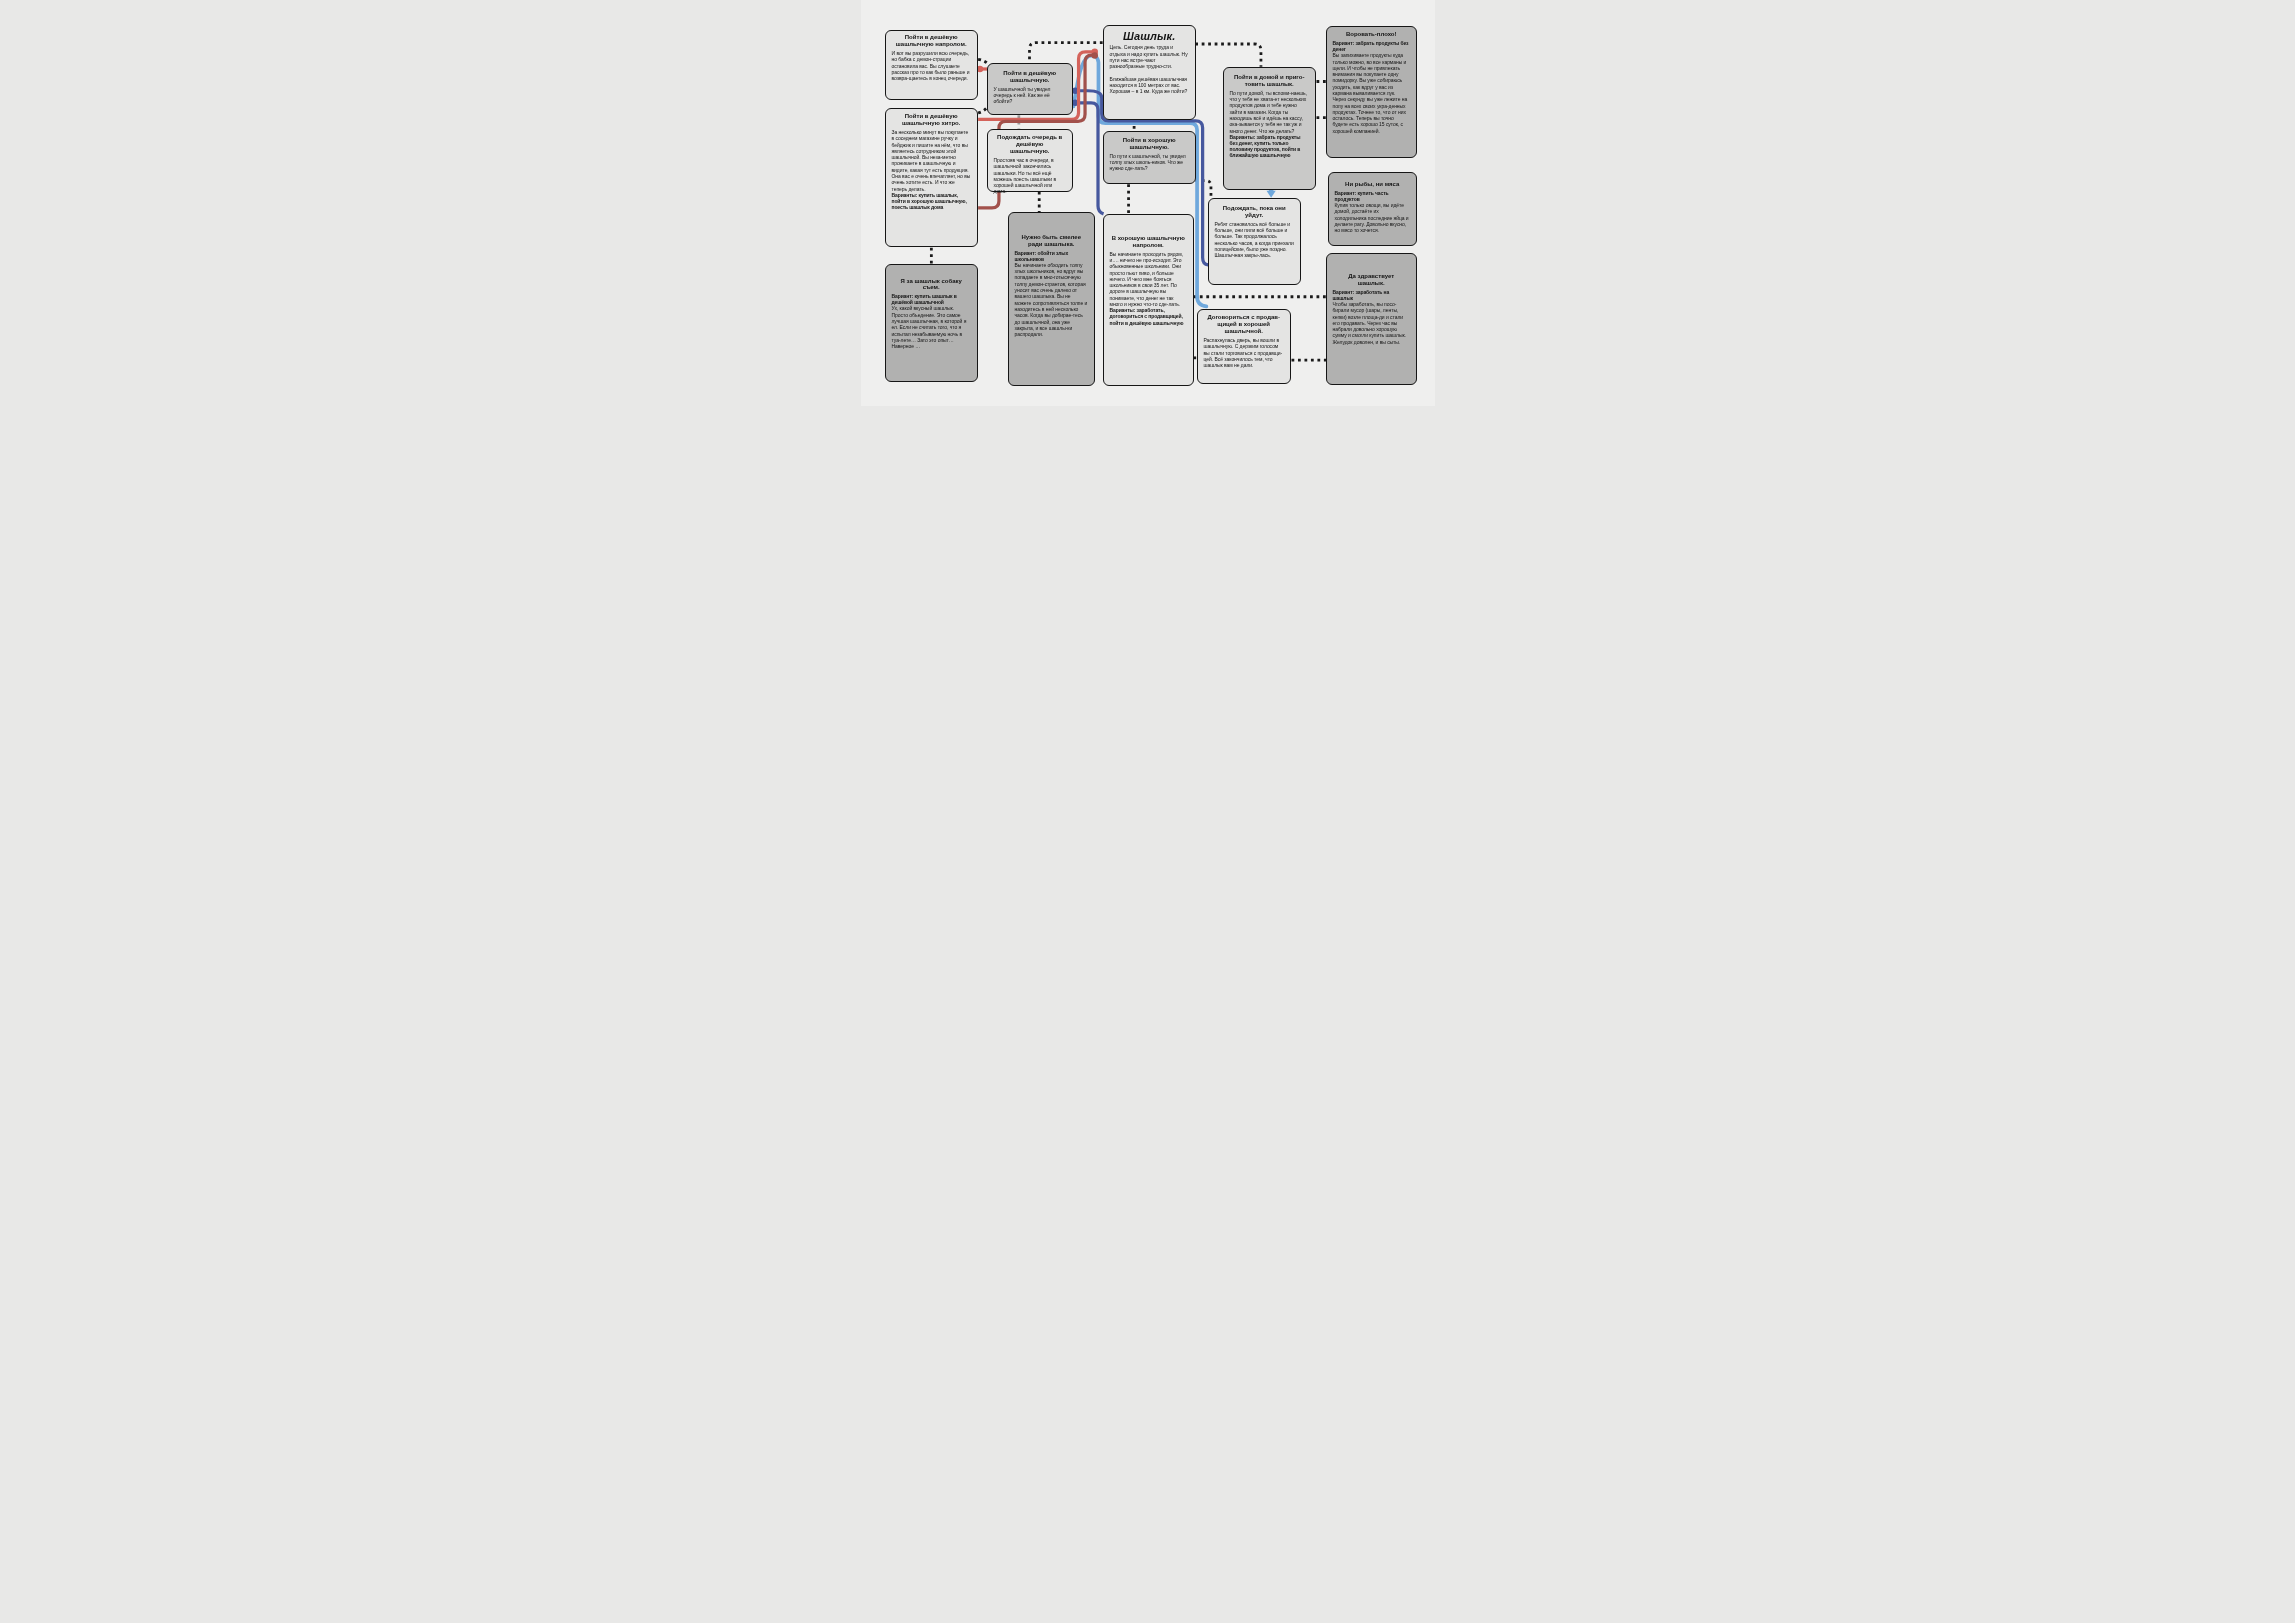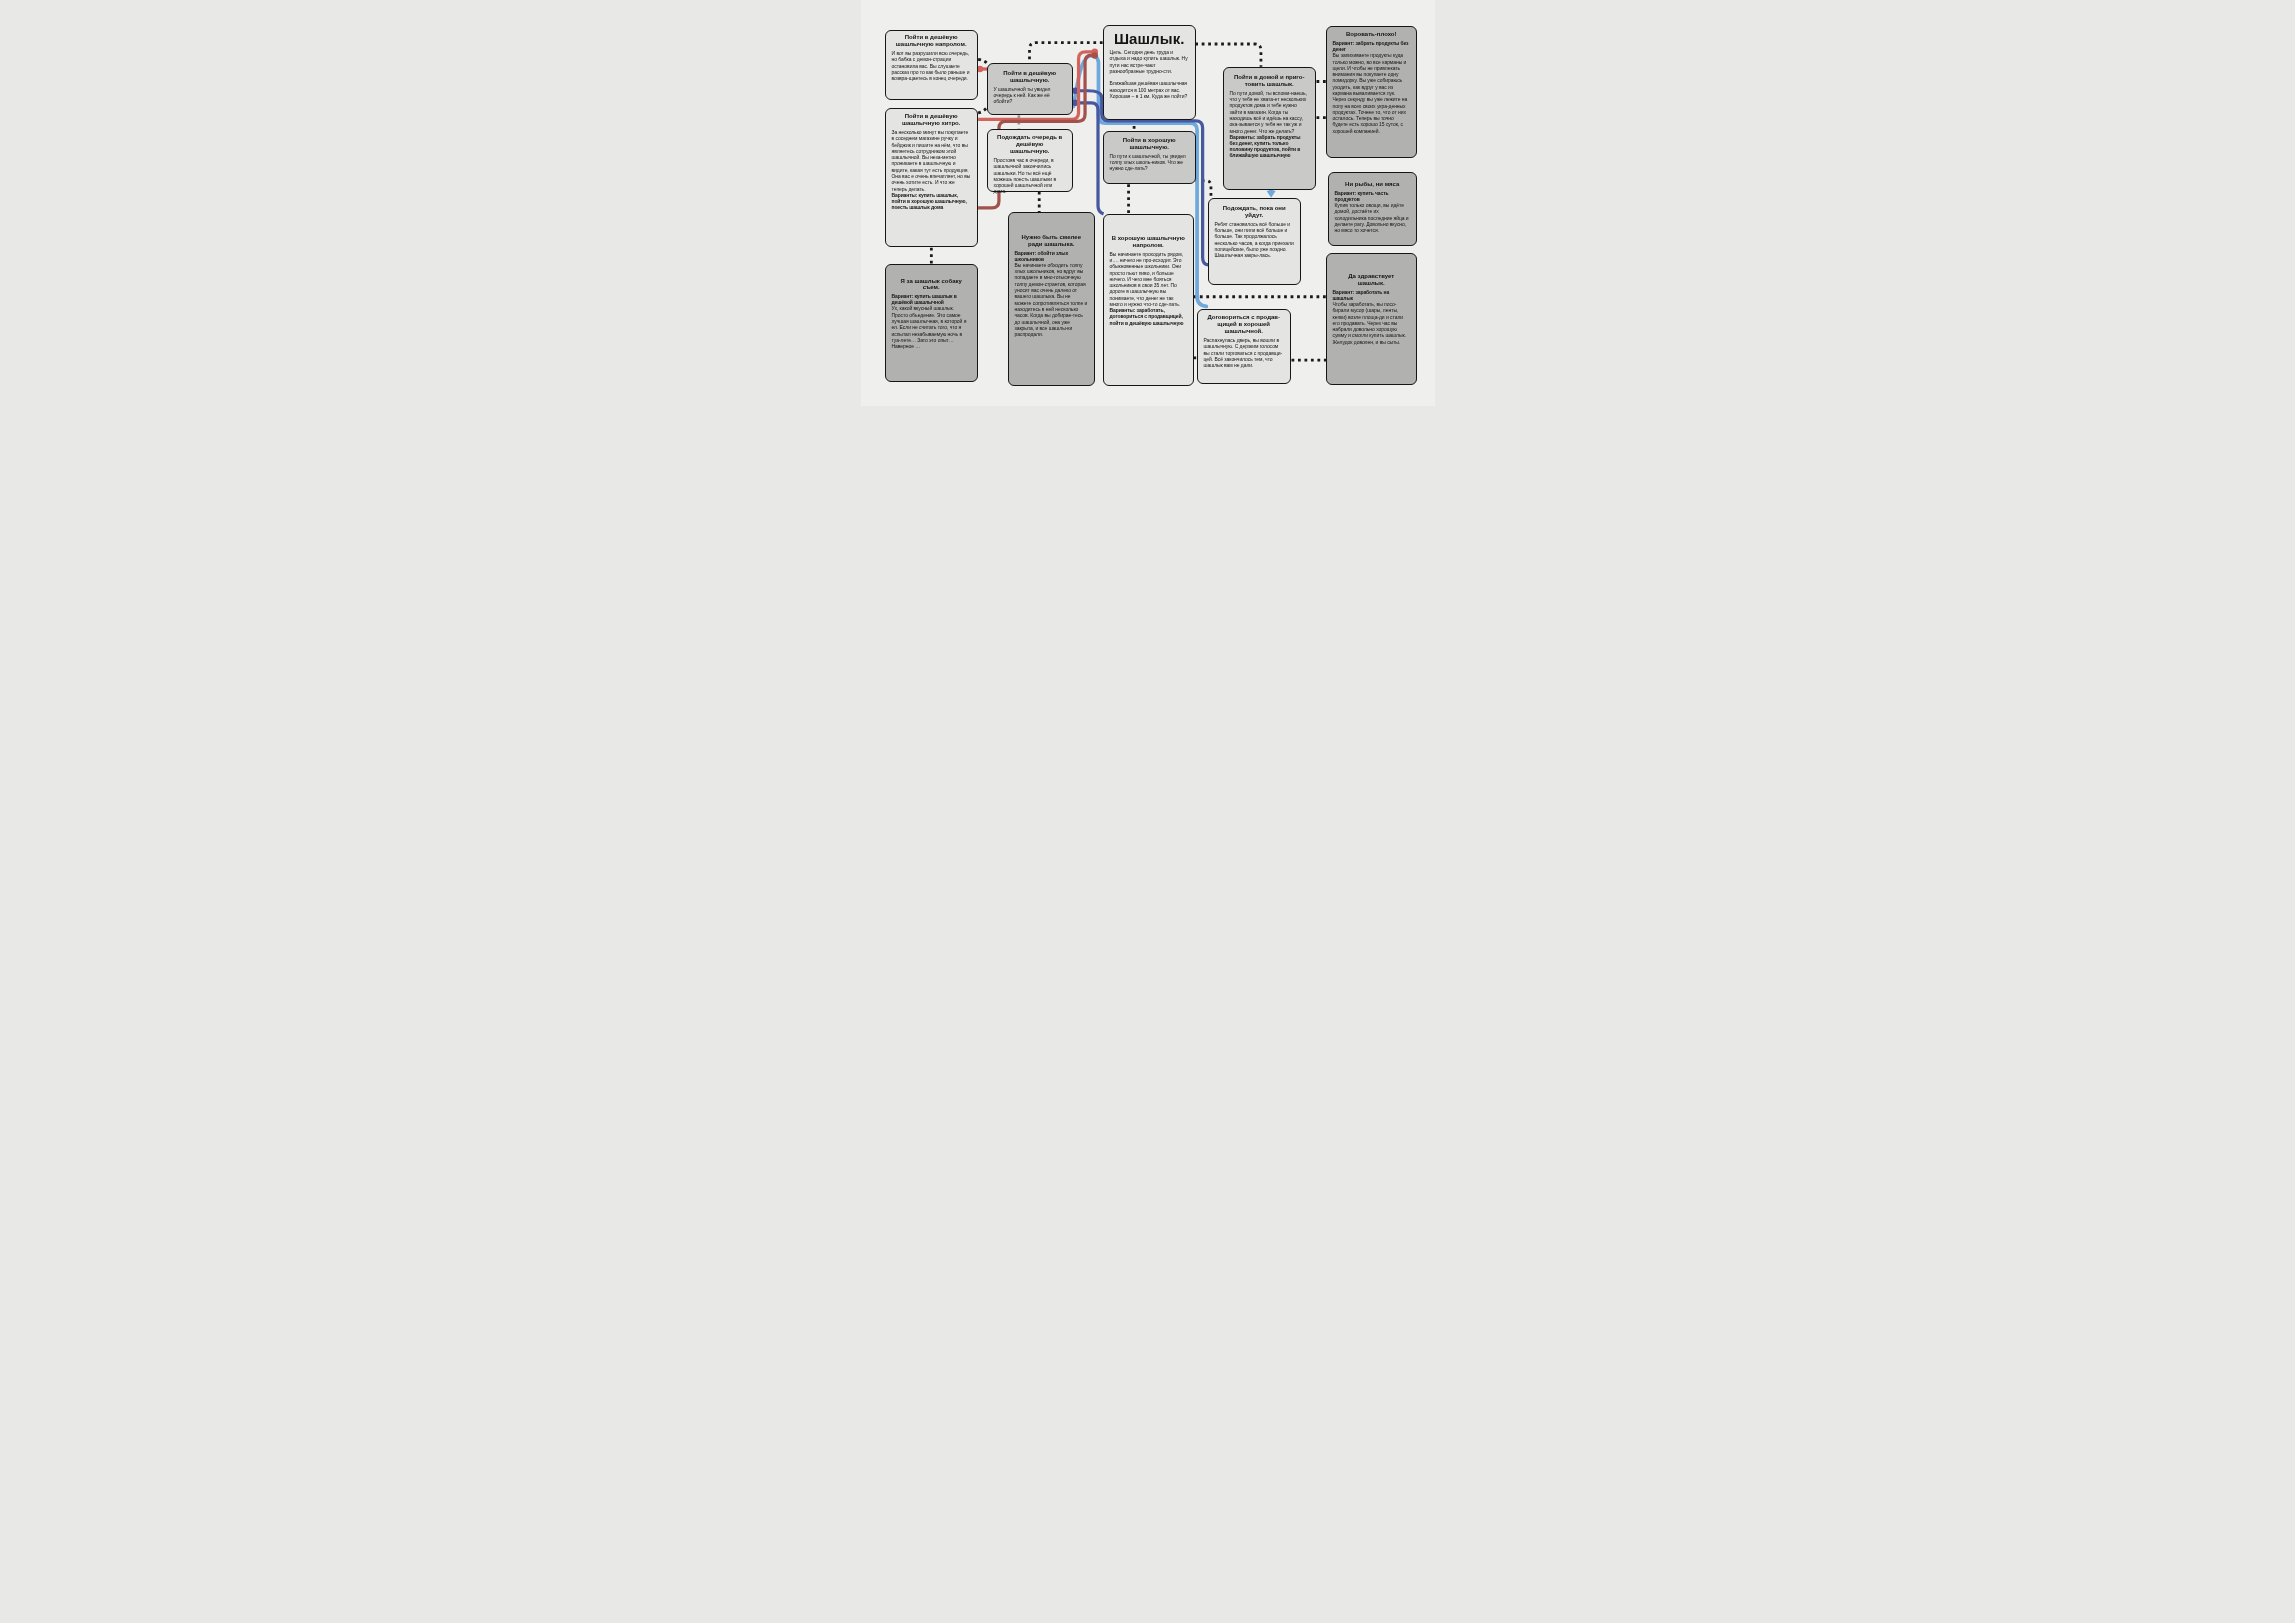--- a/index.html
+++ b/index.html
@@ -7,21 +7,21 @@
   .canvas{position:relative;width:574px;height:406px;background:#efefee;overflow:hidden;margin:0 auto;}
   svg.wires{position:absolute;left:0;top:0;z-index:1;}
   .node{position:absolute;box-sizing:border-box;border:1px solid #161616;border-radius:6px;
         padding:3.7px 5.6px 3.7px 6px;z-index:2;color:#141414;}
   .tone-light{background:#e4e4e3;}
   .tone-mid{background:#c9c9c8;}
   .tone-dark{background:#b1b1b0;}
   .title{font-weight:bold;text-align:center;font-size:6px;line-height:1.16;margin:0.5px 1.9px 1.9px;}
   .variant{font-weight:bold;font-size:5px;line-height:1.22;letter-spacing:-0.1px;}
   .body{font-size:5px;line-height:1.26;white-space:pre-line;letter-spacing:-0.05px;}
-  #node-start .title{font-size:15px;letter-spacing:0.1px;}
+  #node-start .title{font-size:11px;letter-spacing:0.1px;font-style:italic;}
 </style>
 </head>
 <body>
 
 <div class="canvas">
   <svg class="wires" width="574" height="406" viewBox="0 0 1240 877">
 
     <g fill="none" stroke="#1b1b1b" stroke-width="6" stroke-dasharray="6 8">
       <path d="M 522,92 H 378 Q 364,92 364,106 V 136"></path>
       <path d="M 722,95 H 850 Q 864,95 864,109 V 144"></path>

